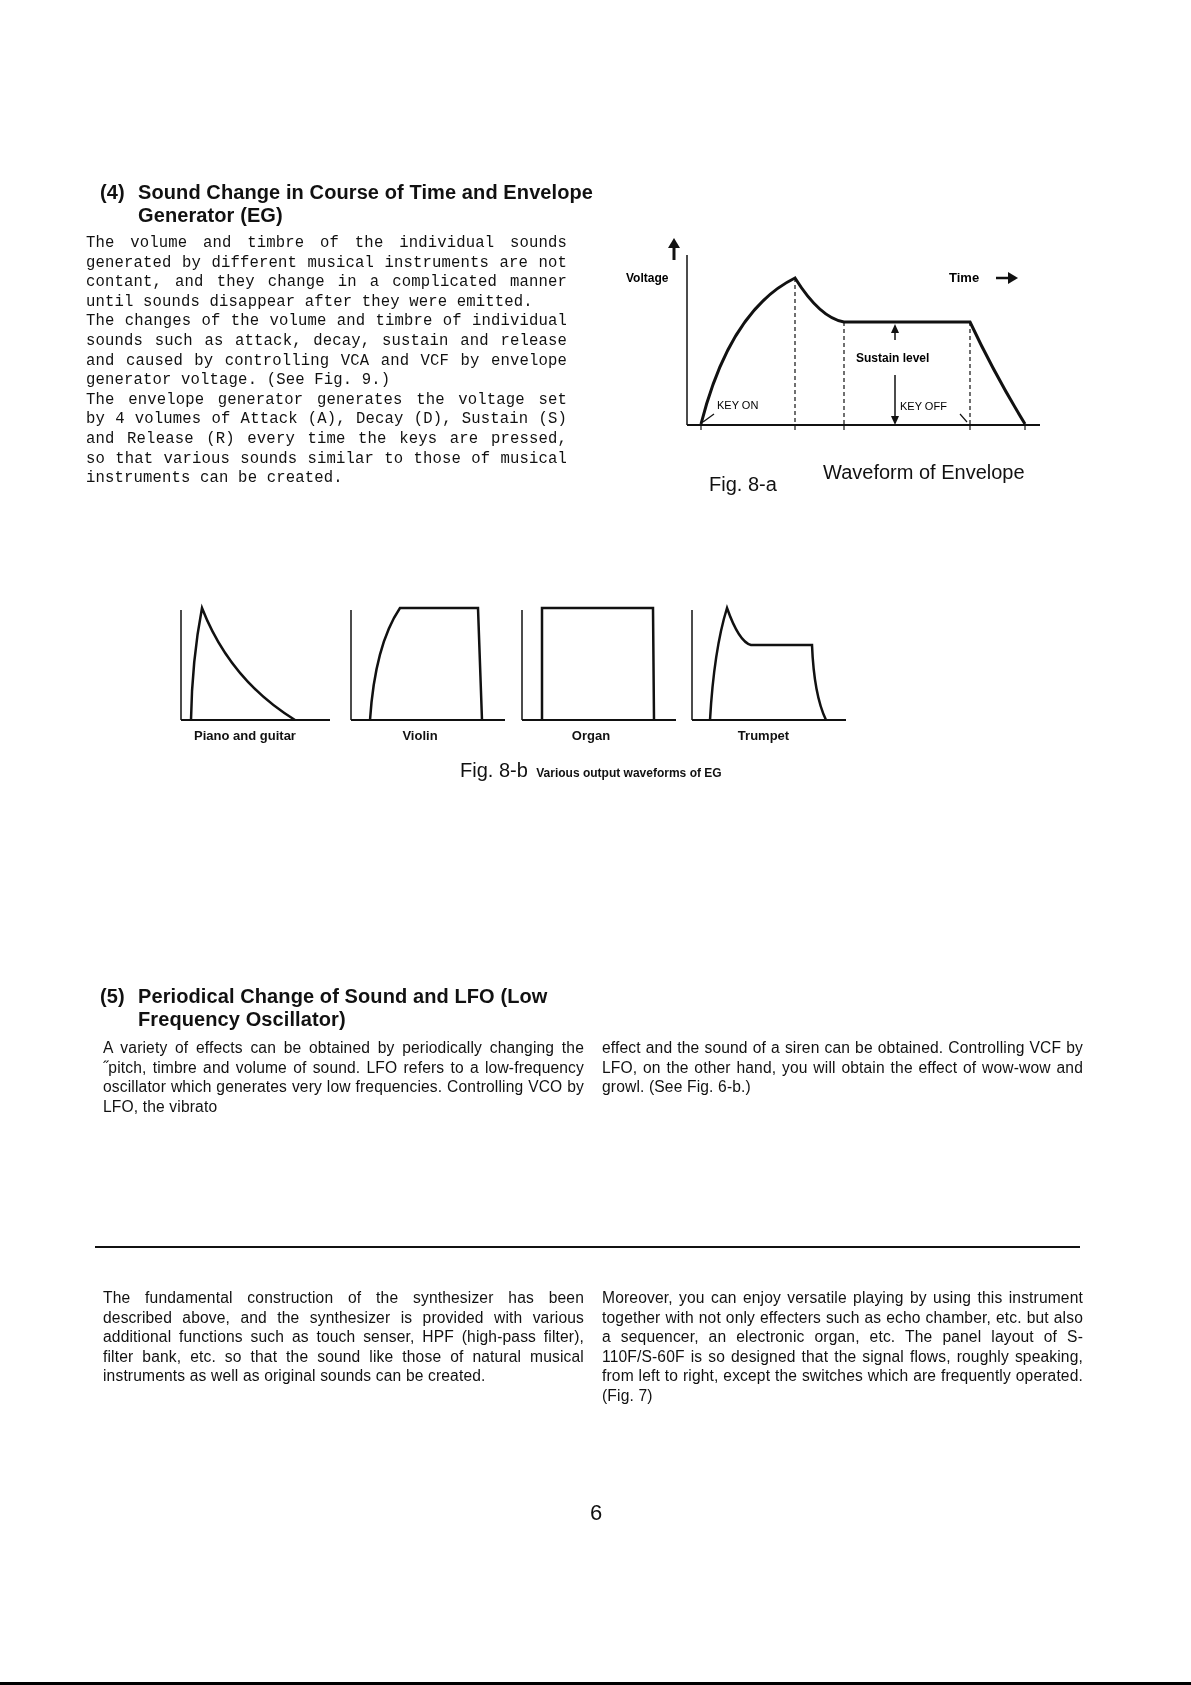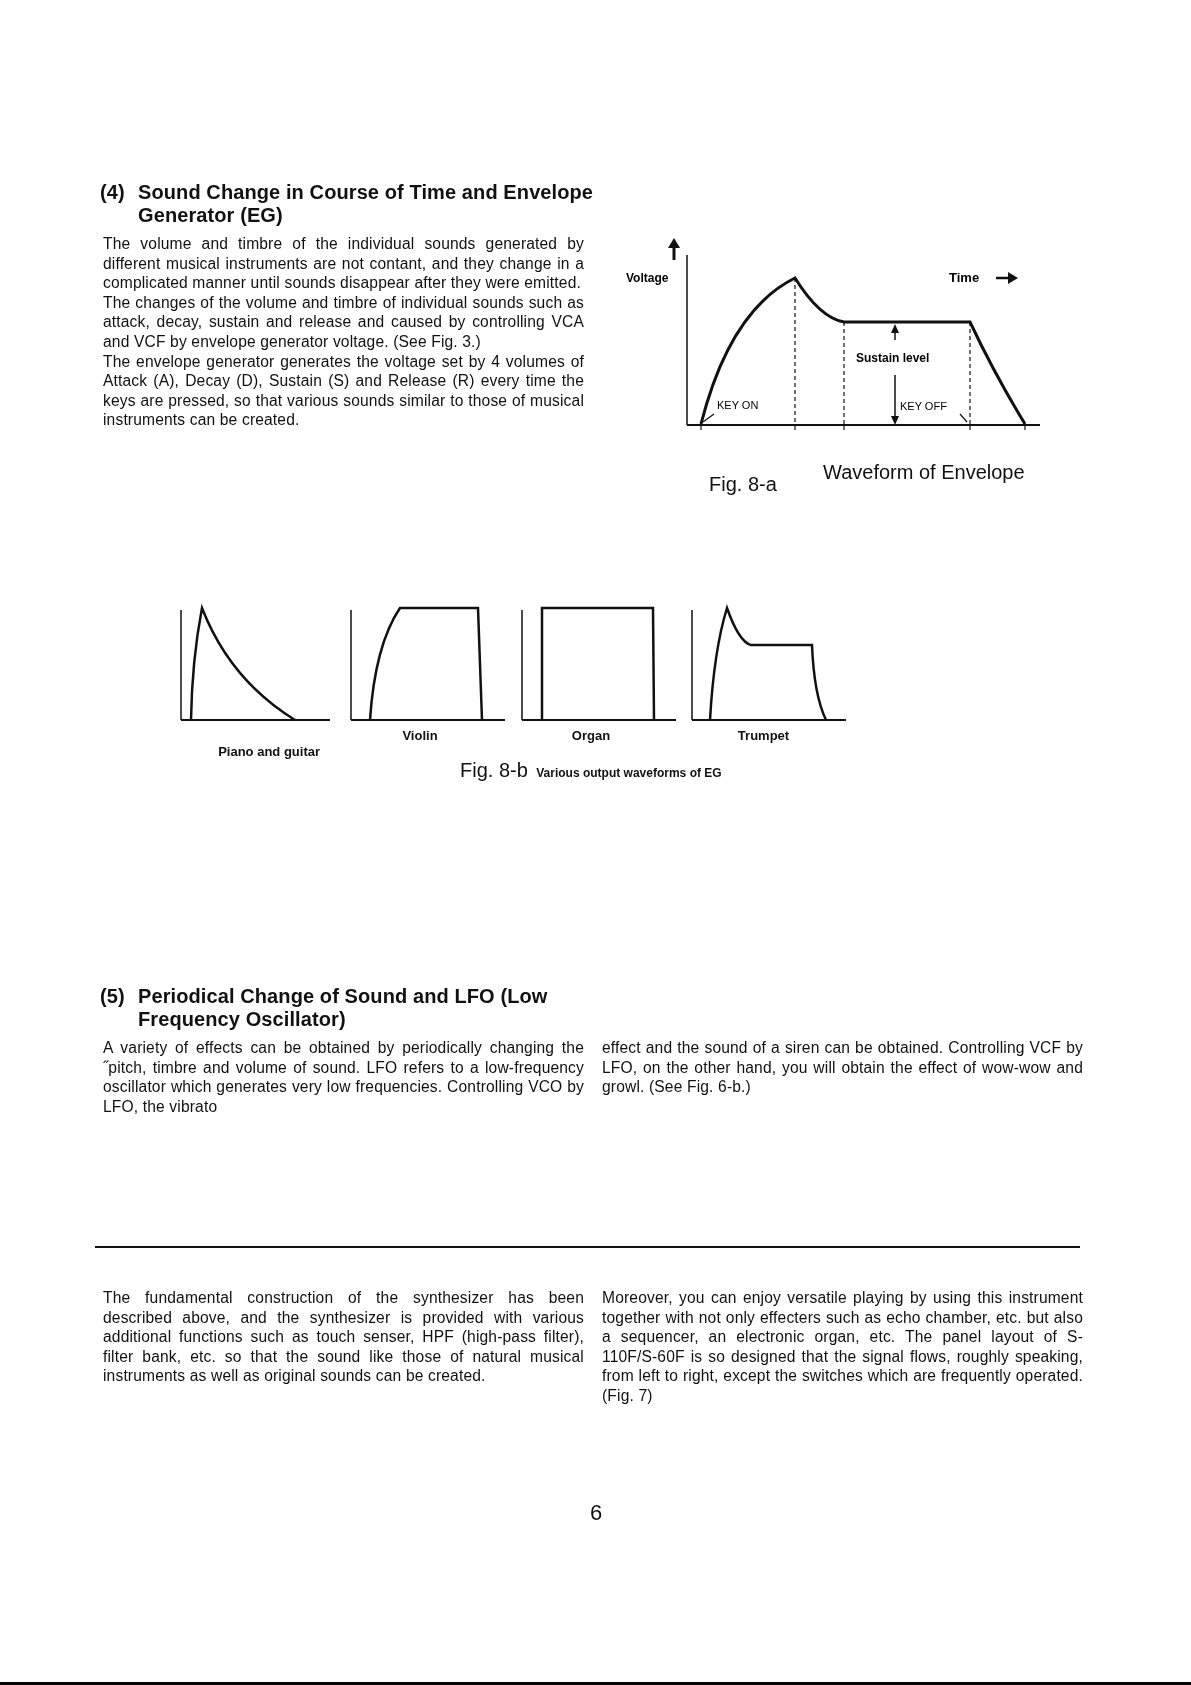--- a/index.html
+++ b/index.html
@@ -28,23 +28,23 @@
     .bottom-bar { background: #000; height: 3px; }
   </style>
 </head>
 <body>
 
 <div class="abs heading" style="left:100px; top:181px; width:500px;">
   <span class="num">(4)</span><span>Sound Change in Course of Time and Envelope</span>
   <span class="cont">Generator (EG)</span>
 </div>
 
-<div class="abs para" style="left:103px; top:234px; width:481px;">
+<div class="abs para" style="left:86px; top:234px; width:481px;font-family:Liberation Mono, monospace;">
   <p>The volume and timbre of the individual sounds generated by different musical instruments are not contant, and they change in a complicated manner until sounds disappear after they were emitted.</p>
-  <p>The changes of the volume and timbre of individual sounds such as attack, decay, sustain and release and caused by controlling VCA and VCF by envelope generator voltage. (See Fig. 3.)</p>
+  <p>The changes of the volume and timbre of individual sounds such as attack, decay, sustain and release and caused by controlling VCA and VCF by envelope generator voltage. (See Fig. 9.)</p>
   <p>The envelope generator generates the voltage set by 4 volumes of Attack (A), Decay (D), Sustain (S) and Release (R) every time the keys are pressed, so that various sounds similar to those of musical instruments can be created.</p>
 </div>
 
 <svg class="abs" style="left:620px; top:230px;" width="440" height="200" viewBox="0 0 440 200">
 
   <path d="M54 15 L54 30" stroke="#111" stroke-width="3"></path>
   <path d="M48 18 L54 8 L60 18 Z" fill="#111"></path>
   <text x="6" y="52" font-size="12" font-weight="bold">Voltage</text>
 
   <line x1="67" y1="25" x2="67" y2="195" stroke="#111" stroke-width="1.5"></line>
@@ -106,21 +106,21 @@
 <div class="abs fig-label" style="left:709px; top:461px;">Fig. 8-a</div>
 <div class="abs fig-title" style="left:823px; top:461px;">Waveform of Envelope</div>
 
 <div class="abs" style="left:170px; top:600px; width:880px; height:140px;">
   <div class="abs" style="left:0; top:0; width:170px;">
     <svg width="170" height="125" viewBox="0 0 170 125">
       <line x1="11" y1="10" x2="11" y2="120" stroke="#111" stroke-width="1.5"></line>
       <line x1="11" y1="120" x2="160" y2="120" stroke="#111" stroke-width="2"></line>
       <path d="M21 120 Q22 60 32 8 Q60 80 125 120" fill="none" stroke="#111" stroke-width="2.5"></path>
     </svg>
-    <div class="wave-label" style="position:absolute; left:0; top:144px; width:150px;text-align:right;">Piano and guitar</div>
+    <div class="wave-label" style="position:absolute; left:0; top:128px; width:150px;">Piano and guitar</div>
   </div>
   <div class="abs" style="left:170px; top:0; width:170px;">
     <svg width="170" height="125" viewBox="0 0 170 125">
       <line x1="11" y1="10" x2="11" y2="120" stroke="#111" stroke-width="1.5"></line>
       <line x1="11" y1="120" x2="165" y2="120" stroke="#111" stroke-width="2"></line>
       <path d="M30 120 Q35 45 60 8 L138 8 L142 120" fill="none" stroke="#111" stroke-width="2.5"></path>
     </svg>
     <div class="wave-label" style="position:absolute; left:0; top:128px; width:160px;">Violin</div>
   </div>
   <div class="abs" style="left:511px; top:0; width:170px;">

